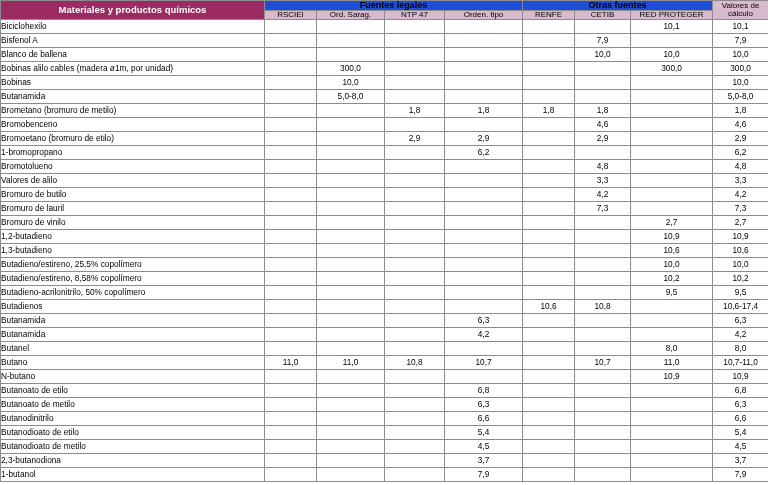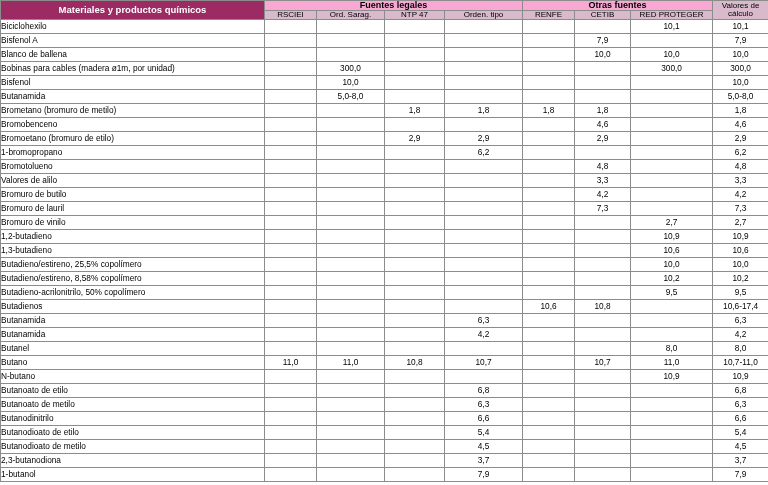--- a/index.html
+++ b/index.html
@@ -30,21 +30,21 @@
   .hdr-main {
     background: #9c2a63;
     color: #ffffff;
     font-weight: bold;
     text-align: center;
     font-size: 9.5px;
     padding: 4px 2px;
     border: 1px solid #9c2a63;
   }
   .hdr-group {
-    background: #f9a8d4;
+    background: #1d4ed8;
     color: #000000;
     text-align: center;
     font-size: 9px;
     padding: 2px;
     border: 1px solid #8c8c8c;
   }
   .hdr-sub {
     background: #d9b9cc;
     color: #000000;
     text-align: center;
@@ -136,32 +136,32 @@
         <td class="val-cell"></td>
         <td class="val-cell"></td>
         <td class="val-cell"></td>
         <td class="val-cell"></td>
         <td class="val-cell"></td>
         <td class="val-cell">10,0</td>
         <td class="val-cell">10,0</td>
         <td class="val-cell">10,0</td>
       </tr>
       <tr>
-        <td class="name-cell">Bobinas para cables (madera ø1m, por unidad)</td>
+        <td class="name-cell">Bobinas alilo cables (madera ø1m, por unidad)</td>
         <td class="val-cell"></td>
         <td class="val-cell">300,0</td>
         <td class="val-cell"></td>
         <td class="val-cell"></td>
         <td class="val-cell"></td>
         <td class="val-cell"></td>
         <td class="val-cell">300,0</td>
         <td class="val-cell">300,0</td>
       </tr>
       <tr>
-        <td class="name-cell">Bisfenol</td>
+        <td class="name-cell">Bobinas</td>
         <td class="val-cell"></td>
         <td class="val-cell">10,0</td>
         <td class="val-cell"></td>
         <td class="val-cell"></td>
         <td class="val-cell"></td>
         <td class="val-cell"></td>
         <td class="val-cell"></td>
         <td class="val-cell">10,0</td>
       </tr>
       <tr>

